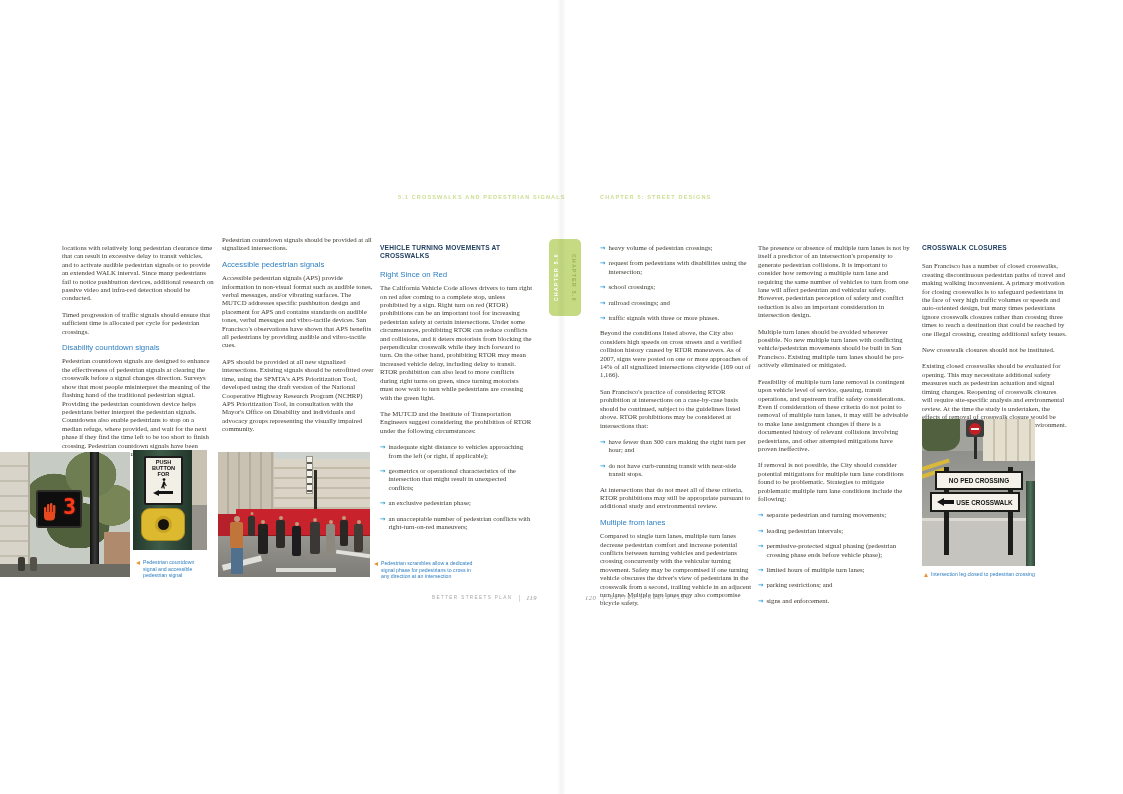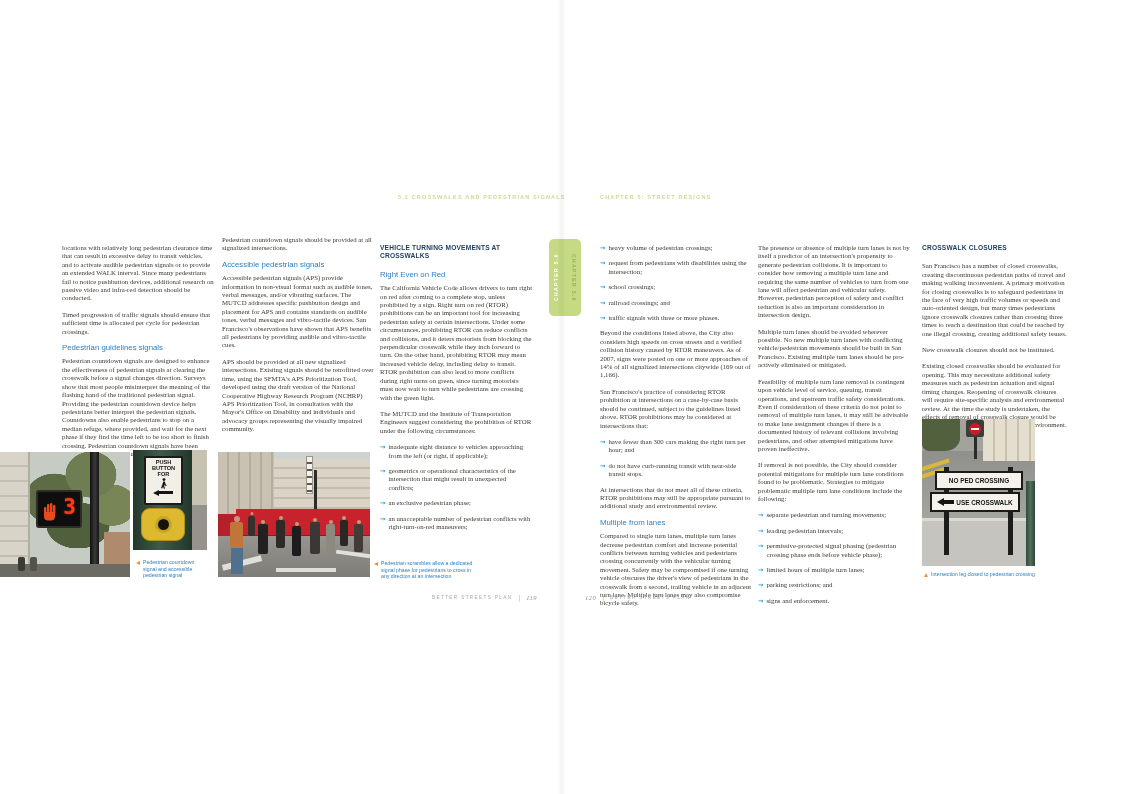--- a/index.html
+++ b/index.html
@@ -145,34 +145,34 @@
 <div class="abs runhead" style="left:600px; top:194px;">CHAPTER 5: STREET DESIGNS</div>
 
 <div class="abs tab">
   <span class="tabtxt tab-up">CHAPTER 5.0</span>
   <span class="tabtxt tab-down">CHAPTER 5.0</span>
 </div>
 
 <div class="abs col" style="left:62px; top:244px;">
   <p>locations with relatively long pedestrian clearance time that can result in excessive delay to transit vehicles, and to activate audible pedestrian signals or to provide an extended WALK interval. Since many pedestrians fail to notice pushbutton devices, additional research on passive video and infra-red detection should be conducted.</p>
   <p>Timed progression of traffic signals should ensure that sufficient time is allocated per cycle for pedestrian crossings.</p>
-  <h3 class="subhead">Pedestrian guidelines signals</h3>
+  <h3 class="subhead">Disability countdown signals</h3>
   <p>Pedestrian countdown signals are designed to enhance the effectiveness of pedestrian signals at clearing the crosswalk before a signal changes direction. Surveys show that most people misinterpret the meaning of the flashing hand of the traditional pedestrian signal. Providing the pedestrian countdown device helps pedestrians better interpret the pedestrian signals. Countdowns also enable pedestrians to stop on a median refuge, where provided, and wait for the next phase if they find the time left to be too short to finish crossing. Pedestrian countdown signals have been shown to have a 25% reduction in pedestrian injury collisions.</p>
 </div>
 
 <div class="abs col" style="left:222px; top:236px;">
   <p>Pedestrian countdown signals should be provided at all signalized intersections.</p>
   <h3 class="subhead">Accessible pedestrian signals</h3>
   <p>Accessible pedestrian signals (APS) provide information in non-visual format such as audible tones, verbal messages, and/or vibrating surfaces. The MUTCD addresses specific pushbutton design and placement for APS and contains standards on audible tones, verbal messages and vibro-tactile devices. San Francisco's observations have shown that APS benefits all pedestrians by providing audible and vibro-tactile cues.</p>
   <p>APS should be provided at all new signalized intersections. Existing signals should be retrofitted over time, using the SFMTA's APS Prioritization Tool, developed using the draft version of the National Cooperative Highway Research Program (NCHRP) APS Prioritization Tool, in consultation with the Mayor's Office on Disability and individuals and advocacy groups representing the visually impaired community.</p>
 </div>
 
 <div class="abs col" style="left:380px; top:244px;">
   <h2 class="navyhead">VEHICLE TURNING MOVEMENTS AT CROSSWALKS</h2>
-  <h3 class="subhead">Right Even on Red</h3>
+  <h3 class="subhead">Right Since on Red</h3>
   <p>The California Vehicle Code allows drivers to turn right on red after coming to a complete stop, unless prohibited by a sign. Right turn on red (RTOR) prohibitions can be an important tool for increasing pedestrian safety at certain intersections. Under some circumstances, prohibiting RTOR can reduce conflicts and collisions, and it deters motorists from blocking the perpendicular crosswalk while they inch forward to turn. On the other hand, prohibiting RTOR may mean increased vehicle delay, including delay to transit. RTOR prohibition can also lead to more conflicts during right turns on green, since turning motorists must now wait to turn while pedestrians are crossing with the green light.</p>
   <p>The MUTCD and the Institute of Transportation Engineers suggest considering the prohibition of RTOR under the following circumstances:</p>
   <ul class="blist">
     <li>
         <span class="barrow">→</span>
         <span>inadequate sight distance to vehicles approaching from the left (or right, if applicable);</span>
       </li>
     <li>
         <span class="barrow">→</span>
         <span>geometrics or operational characteristics of the intersection that might result in unexpected conflicts;</span>

